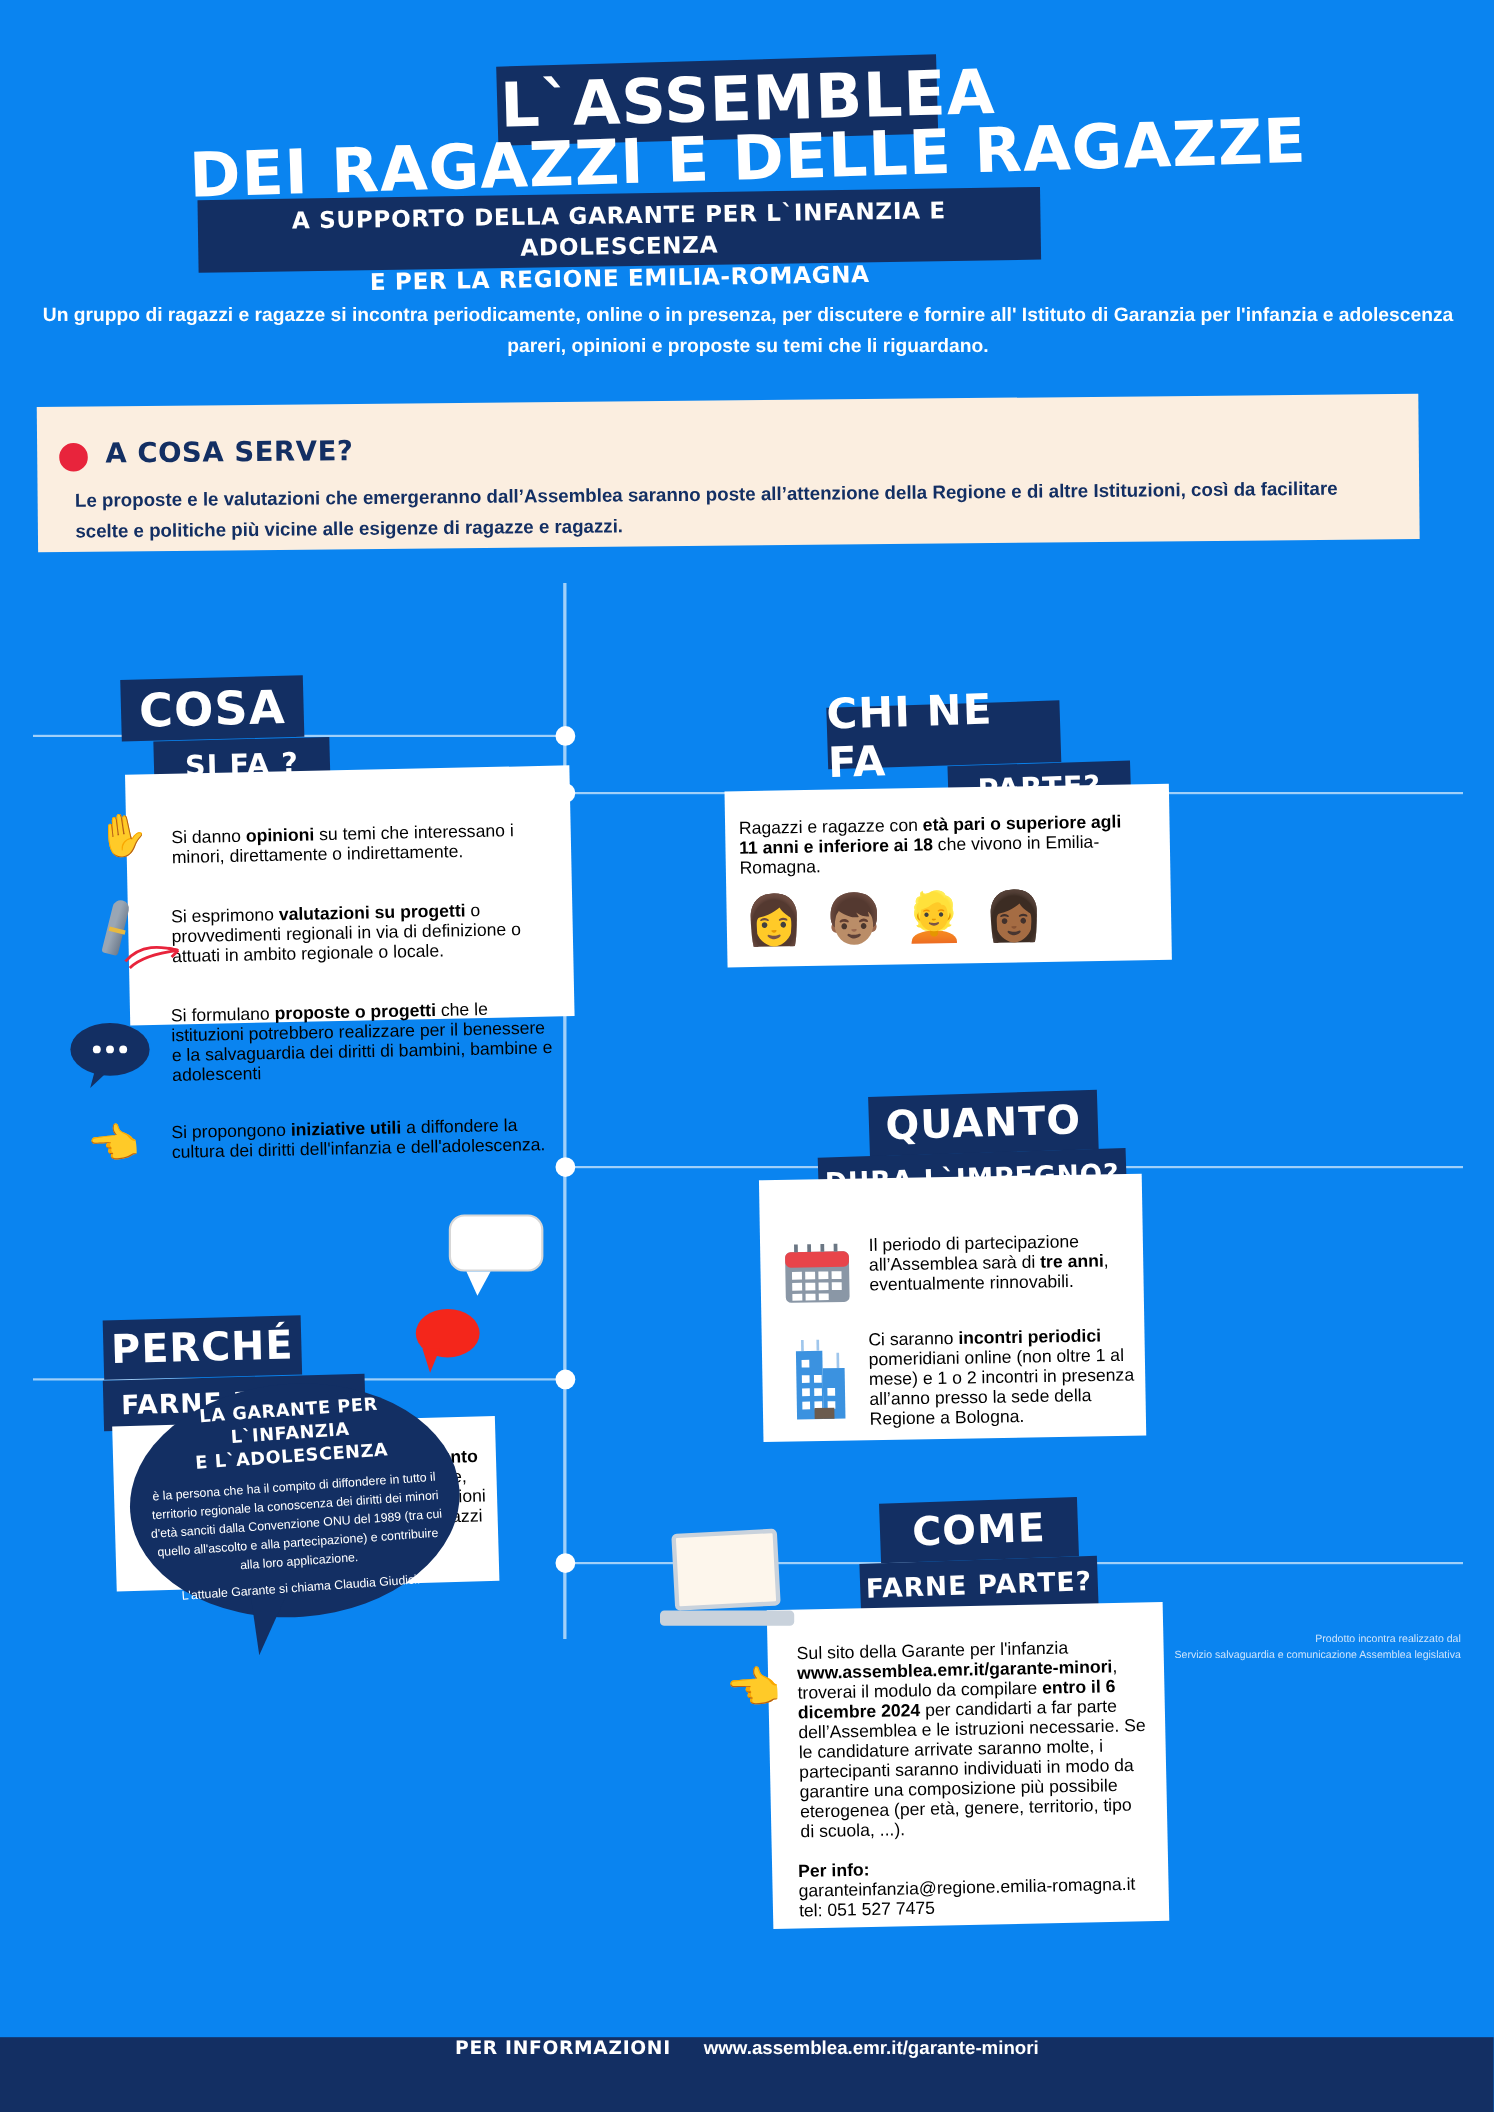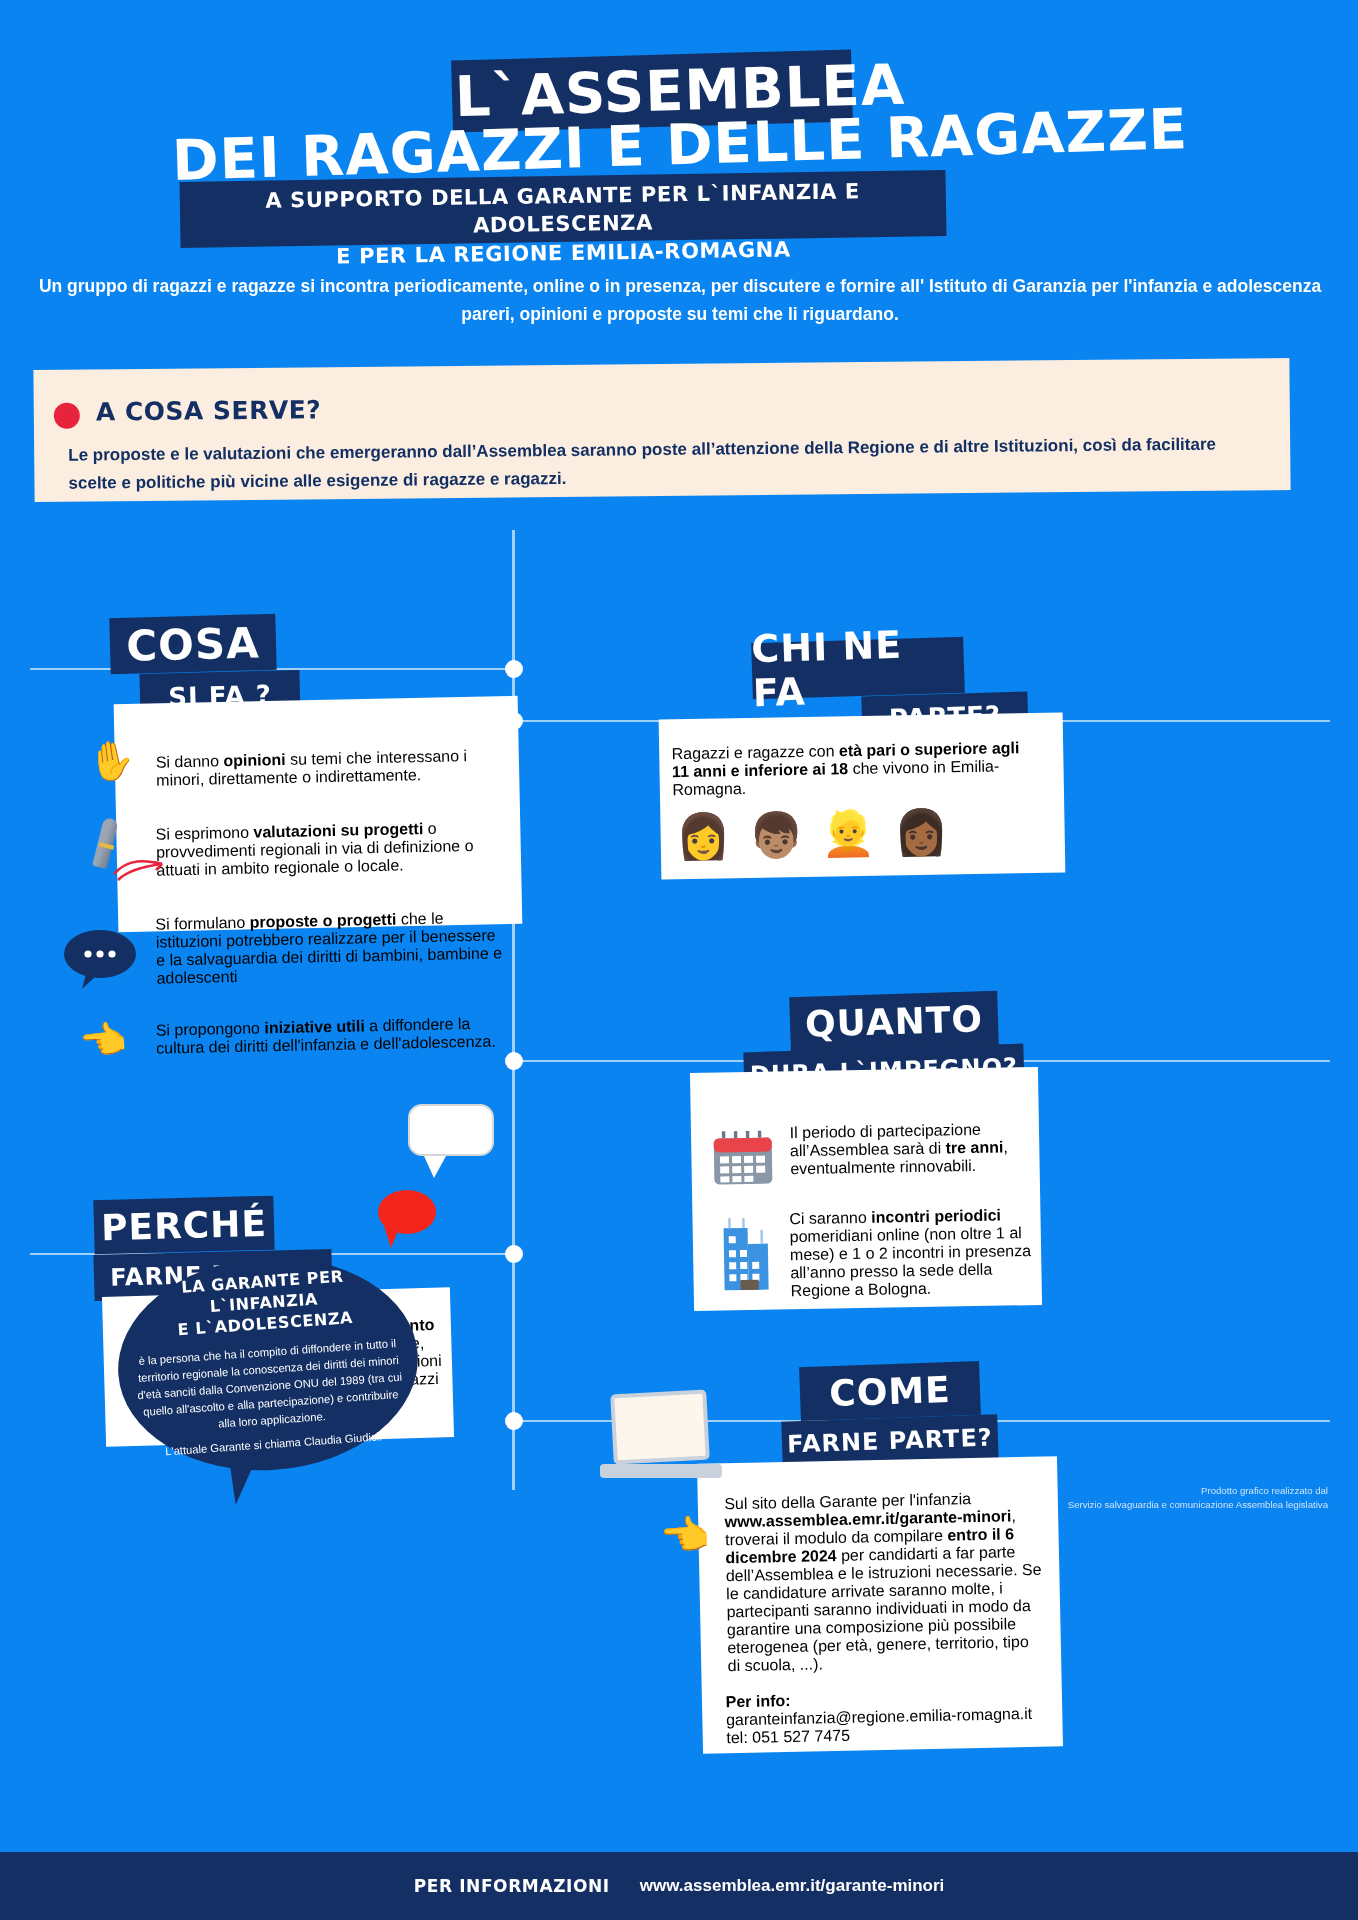--- a/index.html
+++ b/index.html
@@ -147,21 +147,21 @@
     background:#c9d2dc; border-radius:4px;
   }
 
   
   .credits {
     position:absolute; right:30px; top:1484px; width:400px; text-align:right;
     color:#cfe4fb; font-size:9.6px; line-height:1.45;
   }
   .footer {
     position:absolute; left:0; bottom:0; width:1358px; height:68px;
-    background:#132f63; display:flex; align-items:center; justify-content:center;
+    background:#132f63; display:flex; align-items:flex-start; justify-content:center;
     gap:30px;
   }
   .footer .f1 {
     color:#ffffff; font-size:17px; font-weight:bold; letter-spacing:0.6px;
     font-family:"DejaVu Sans", sans-serif;
   }
   .footer .f2 { color:#ffffff; font-size:17px; font-weight:bold; }
 
   
   .pen { position:absolute; width:26px; height:58px; }
@@ -352,21 +352,21 @@
     <p>tel: 051 527 7475</p>
   </div>
   <div class="ico" style="left:660px; top:1516px; font-size:40px; transform:rotate(-4deg);">👈</div>
 
   <div class="laptop">
     <div class="lap-screen"></div>
     <div class="lap-base"></div>
   </div>
 
   <div class="credits">
-    <div>Prodotto grafico realizzato dal</div>
+    <div>Prodotto incontra realizzato dal</div>
     <div>Servizio salvaguardia e comunicazione Assemblea legislativa</div>
   </div>
 
   <div class="footer">
     <span class="f1">PER INFORMAZIONI</span>
     <span class="f2">www.assemblea.emr.it/garante-minori</span>
   </div>
 
 </div>
 

